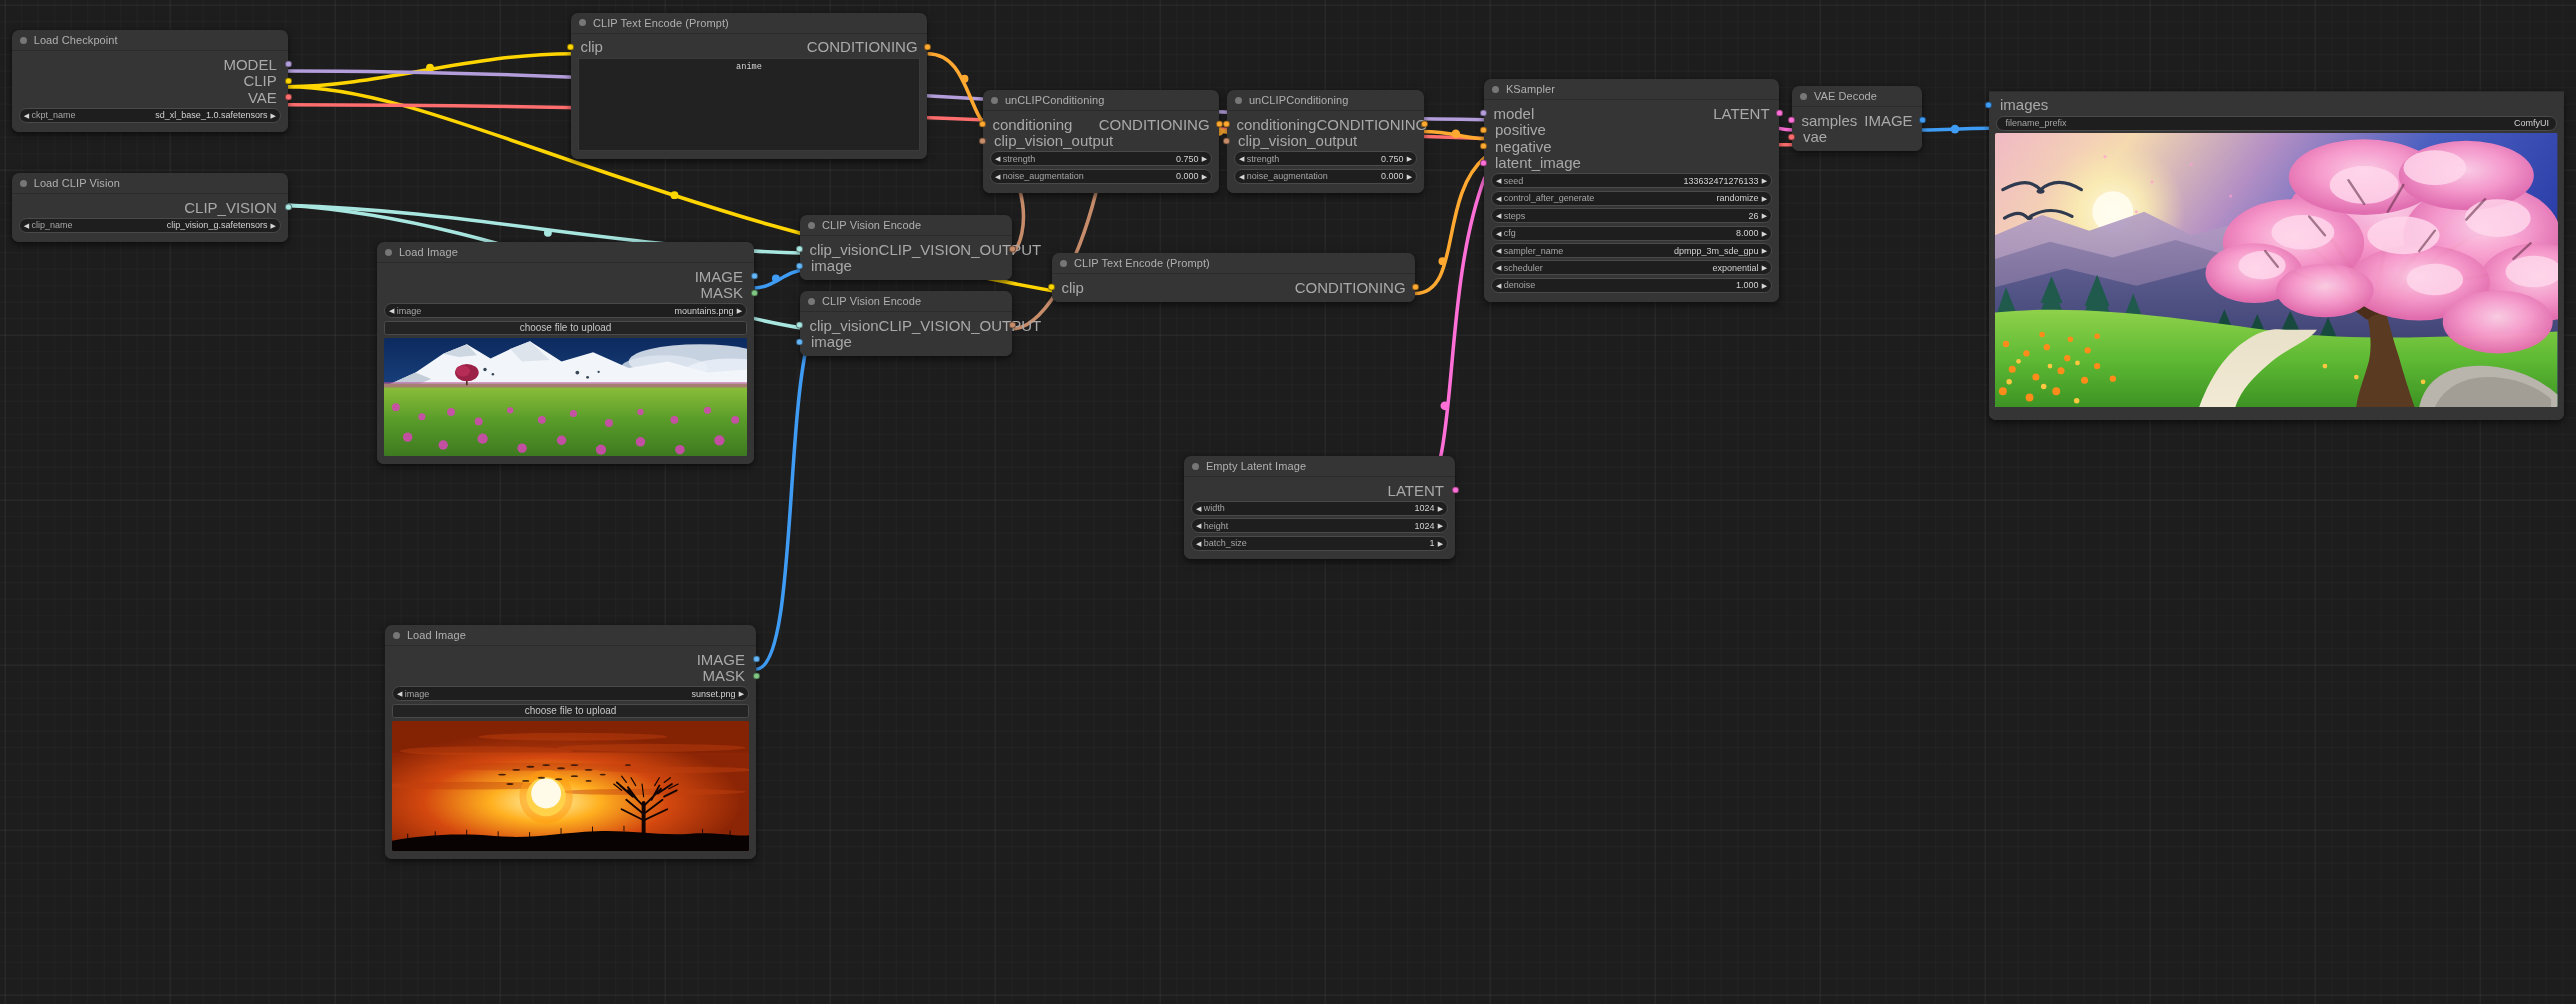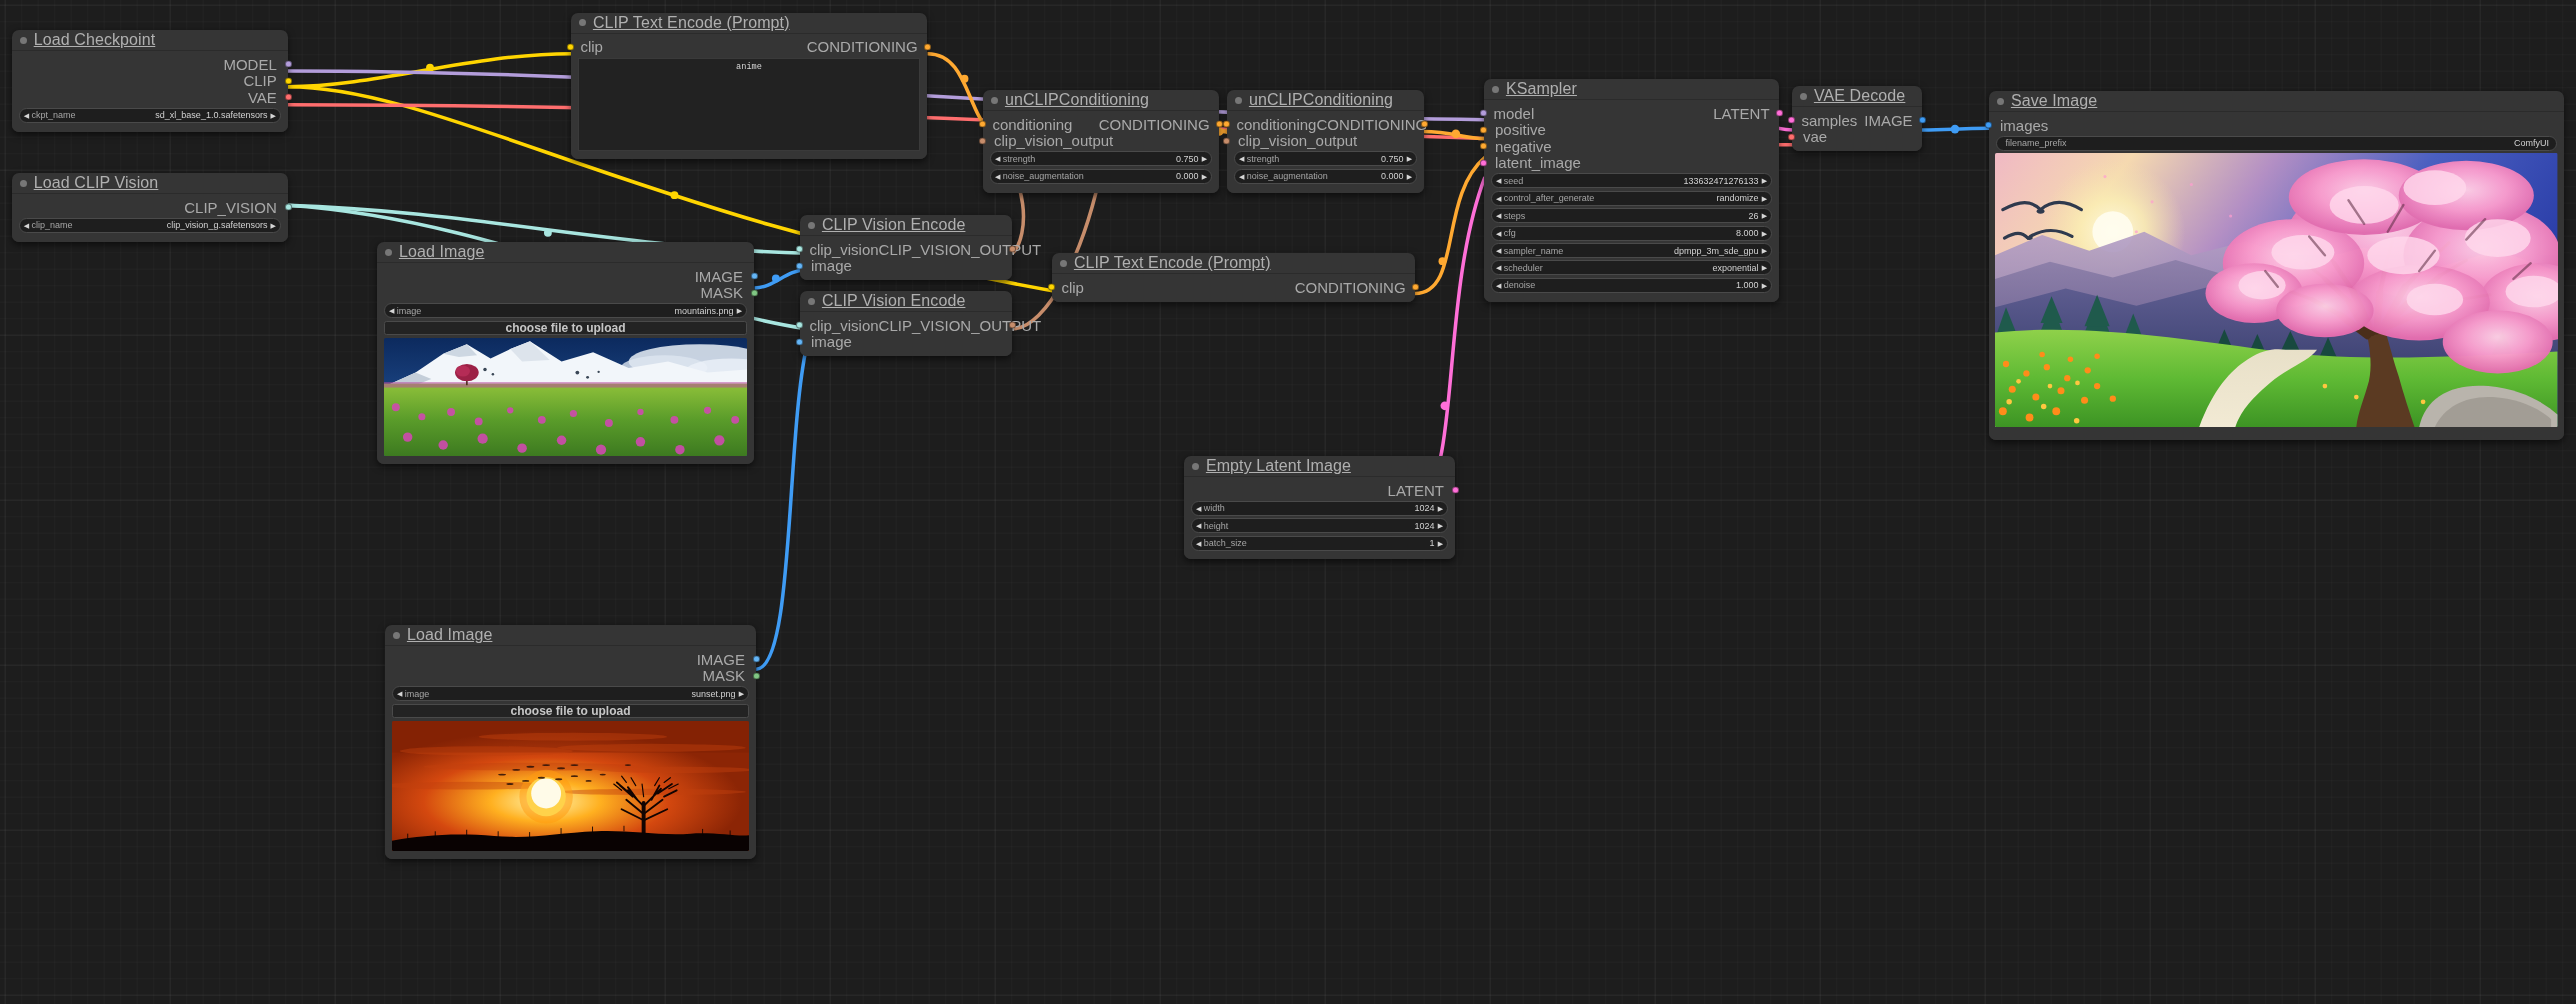--- a/index.html
+++ b/index.html
@@ -29,24 +29,23 @@
     border-radius: 7px;
     box-shadow: 0 2.4px 7px rgba(0,0,0,0.55);
     color: #b4b4b4;
     font-size: 10.6px;
     overflow: visible;
   }
   .node-title {
     height: 20.4px;
     display: flex; align-items: center;
     padding-left: 7.9px;
-    font-size: 16px;
+    font-size: 11px;
     color: #b0b0b0;
     letter-spacing: 0.1px;
-    text-decoration: underline;
   }
   .title-dot {
     width: 7px; height: 7px; border-radius: 50%;
     background: #777; margin-right: 7px; flex: none;
   }
   .node-body {
     background: #353535;
     border-top: 0.8px solid #2b2b2b;
     border-radius: 0 0 7px 7px;
     padding: 4.7px 0 6.3px 0;
@@ -86,21 +85,21 @@
   }
   .widget .arrow { color: #d5d5d5; font-size: 7px; line-height: 1; flex: none; }
   .widget .wlabel { margin-left: 2.4px; color: #a6a6a6; }
   .widget .wval { margin-left: auto; margin-right: 3.1px; color: #d2d2d2; }
   .btn {
     height: 14px; margin: 2.4px 7px;
     background: #232323;
     border: 0.8px solid #4a4a4a;
     border-radius: 2.4px;
     display: flex; align-items: center; justify-content: center;
-    font-size: 12px; color: #c6c6c6; font-weight: bold;
+    font-size: 10px; color: #c6c6c6;
   }
   .textarea {
     margin: 2.4px 7px;
     background: #222;
     border: 0.8px solid #3a3a3a;
     color: #d6d6d6;
     font-family: "Liberation Mono", monospace;
     font-size: 8.6px;
     padding: 3.9px 4.7px;
     line-height: 1.3;
@@ -624,24 +623,20 @@
         <span class="dot out" style="background:#3f9cf5;"></span>
       </div>
       <div class="slot in">
         <span class="dot in" style="background:#ff6e6e;"></span>
         <span>vae</span>
       </div>
     </div>
   </div>
 
   <div class="node" style="left:1989px; top:91px; width:575px;">
-    <div class="node-title">
-      <span class="title-dot"></span>
-      <span>Save Image</span>
-    </div>
     <div class="node-body">
       <div class="slot in">
         <span class="dot in" style="background:#3f9cf5;"></span>
         <span>images</span>
       </div>
       <div class="widget">
         <span class="wlabel" style="margin-left:4.7px;">filename_prefix</span>
         <span class="wval">ComfyUI</span>
       </div>
       <div class="saveimg" style="height:274px;">

